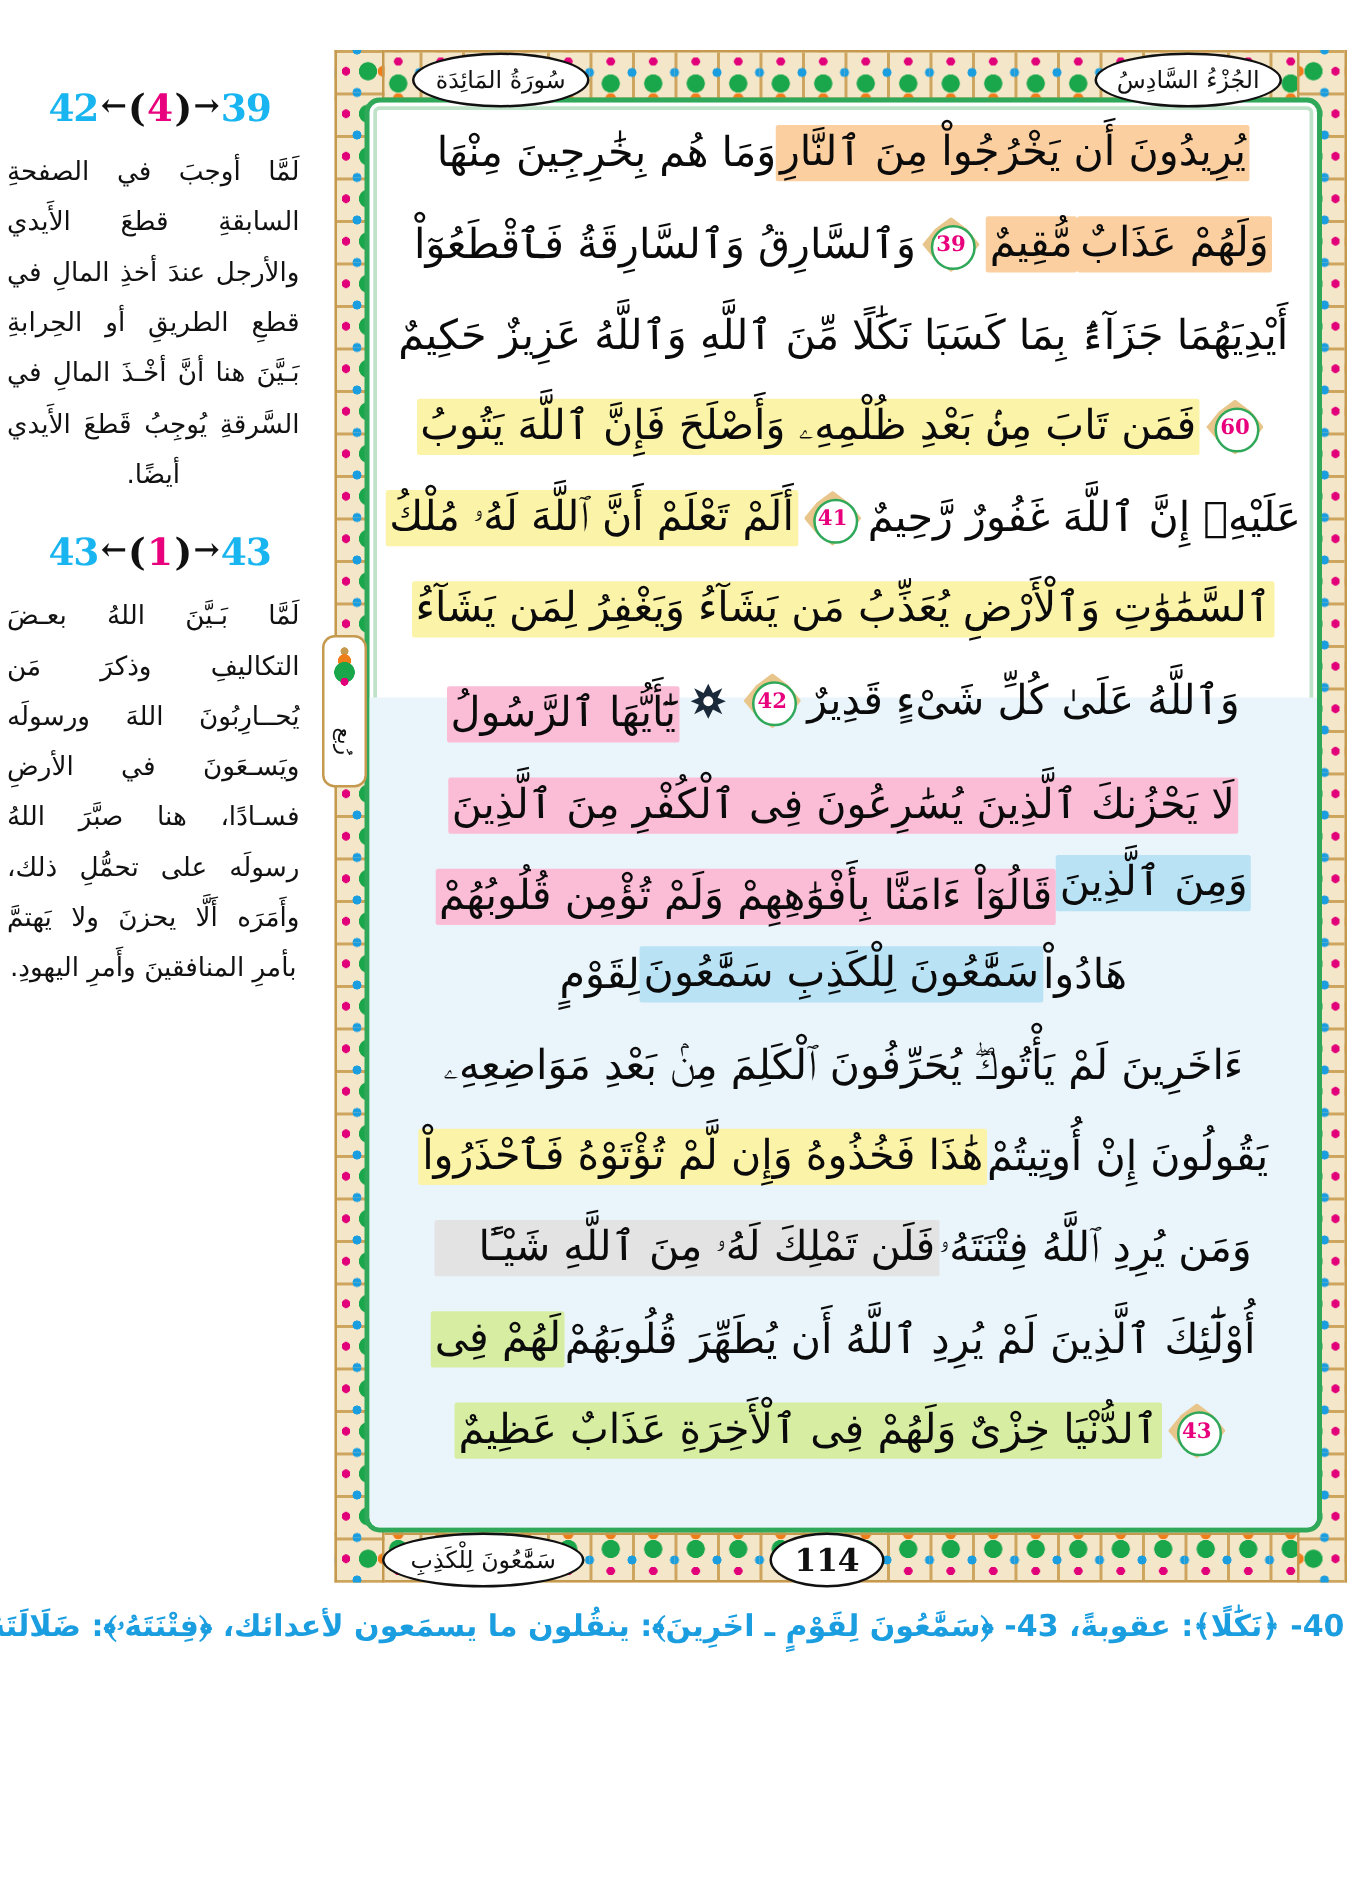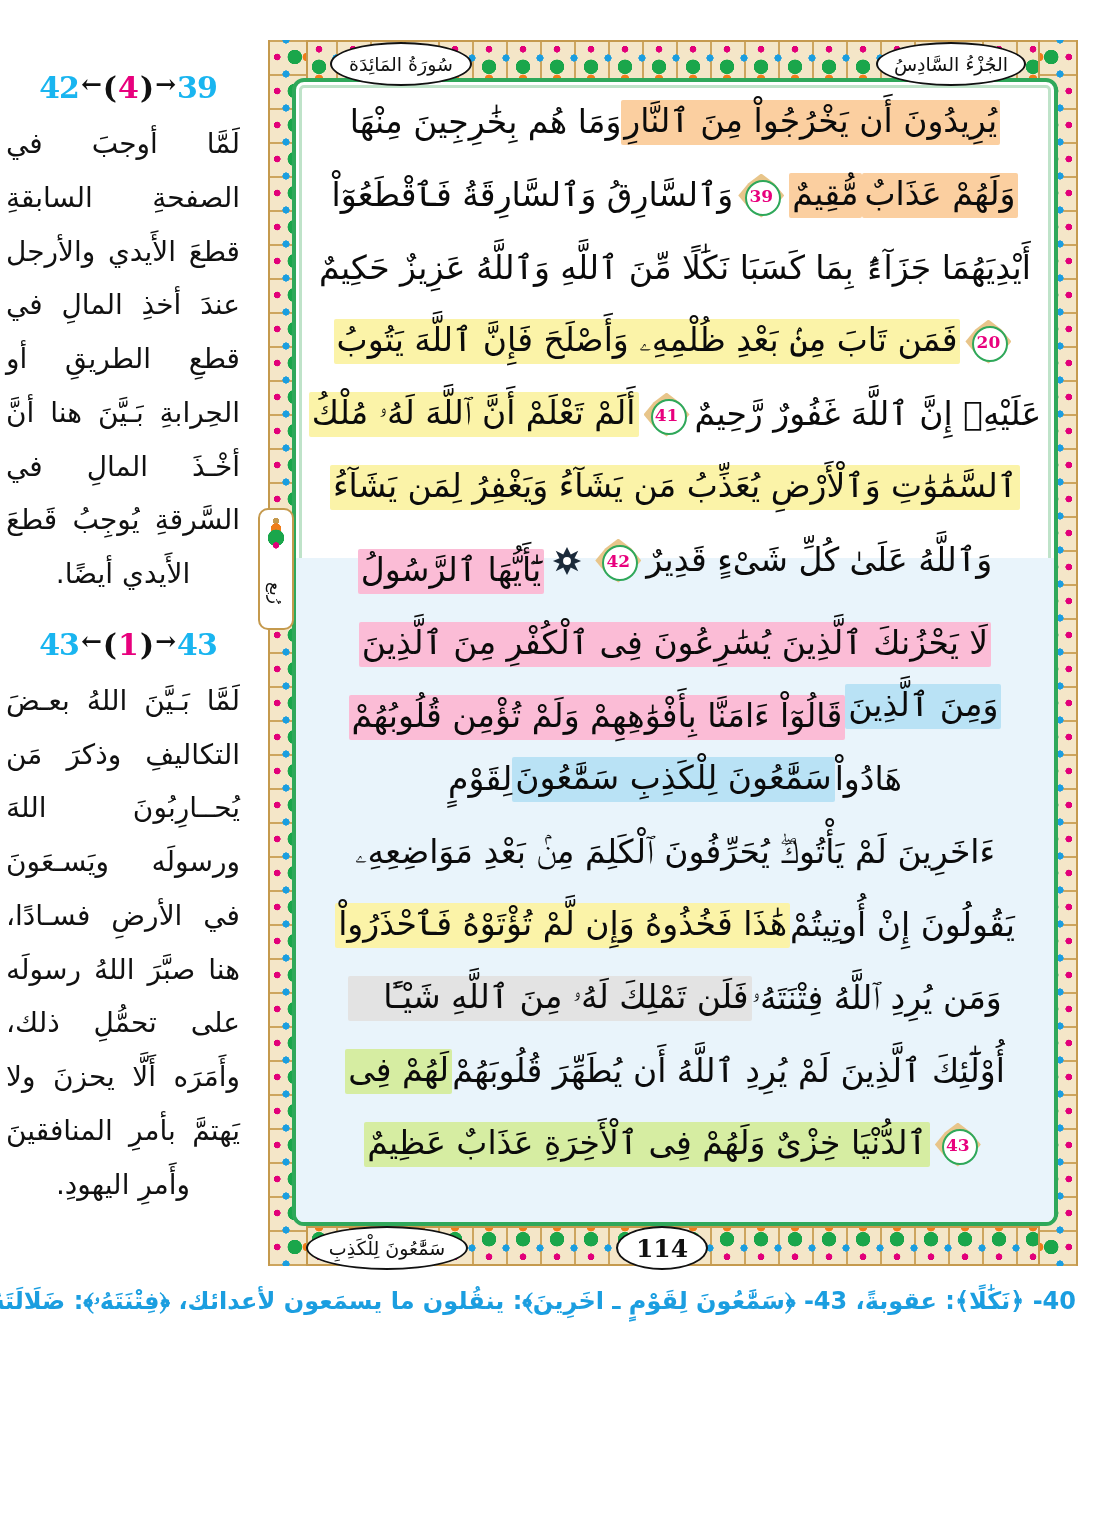--- a/index.html
+++ b/index.html
@@ -20,21 +20,21 @@
     display:flex;align-items:center;justify-content:center;
     gap:2px;direction:ltr;margin:0 0 12px 0;
     font-family:"DejaVu Serif","Liberation Serif",serif;
     font-weight:bold;font-size:30px;letter-spacing:-1px;
   }
   .pill-row .num{color:#19b5f0;}
   .pill-row .mid{color:#e8007d;}
   .pill-row .par{color:#111;font-size:30px;}
   .pill-row .arrow{color:#111;font-size:25px;line-height:1;transform:translateY(-3px);}
   .tafsir-body{
-    font-size:28px;line-height:1.92;color:#111;
+    font-size:21px;line-height:1.92;color:#111;
     text-align:justify;text-align-last:center;
     padding:0 16px 0 6px;
     font-family:"DejaVu Sans","Liberation Sans",sans-serif;
   }
   .blk2{margin-top:6px;}
 
   
   .band{position:absolute;}
   .band-h{height:40px;}
   .band-v{width:40px;}
@@ -237,21 +237,21 @@
           </span>
           <span class="ar ">وَٱلسَّارِقُ وَٱلسَّارِقَةُ فَٱقْطَعُوٓاْ</span>
         </div>
         <div class="qline">
           <span class="ar ">أَيْدِيَهُمَا جَزَآءًۢ بِمَا كَسَبَا نَكَٰلًا مِّنَ ٱللَّهِ وَٱللَّهُ عَزِيزٌ حَكِيمٌ</span>
         </div>
         <div class="qline">
           <span class="ayah">
             <span class="dia"></span>
             <span class="ring"></span>
-            <span class="n">20</span>
+            <span class="n">60</span>
           </span>
           <span class="ar hl hl-yellow">فَمَن تَابَ مِنۢ بَعْدِ ظُلْمِهِۦ وَأَصْلَحَ فَإِنَّ ٱللَّهَ يَتُوبُ</span>
         </div>
         <div class="qline">
           <span class="ar ">عَلَيْهِۚ إِنَّ ٱللَّهَ غَفُورٌ رَّحِيمٌ</span>
           <span class="ayah">
             <span class="dia"></span>
             <span class="ring"></span>
             <span class="n">41</span>
           </span>

